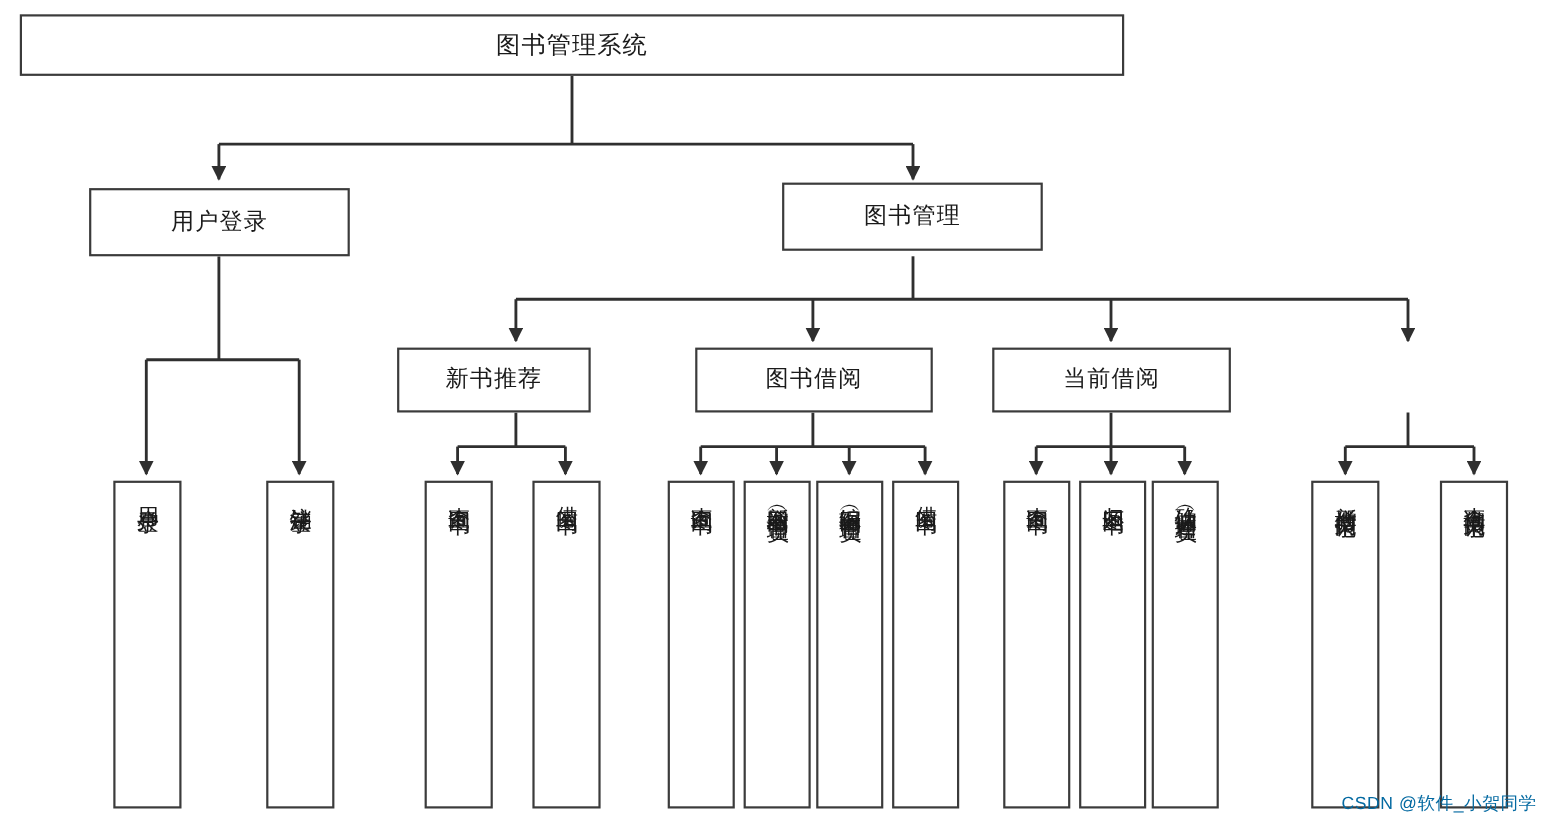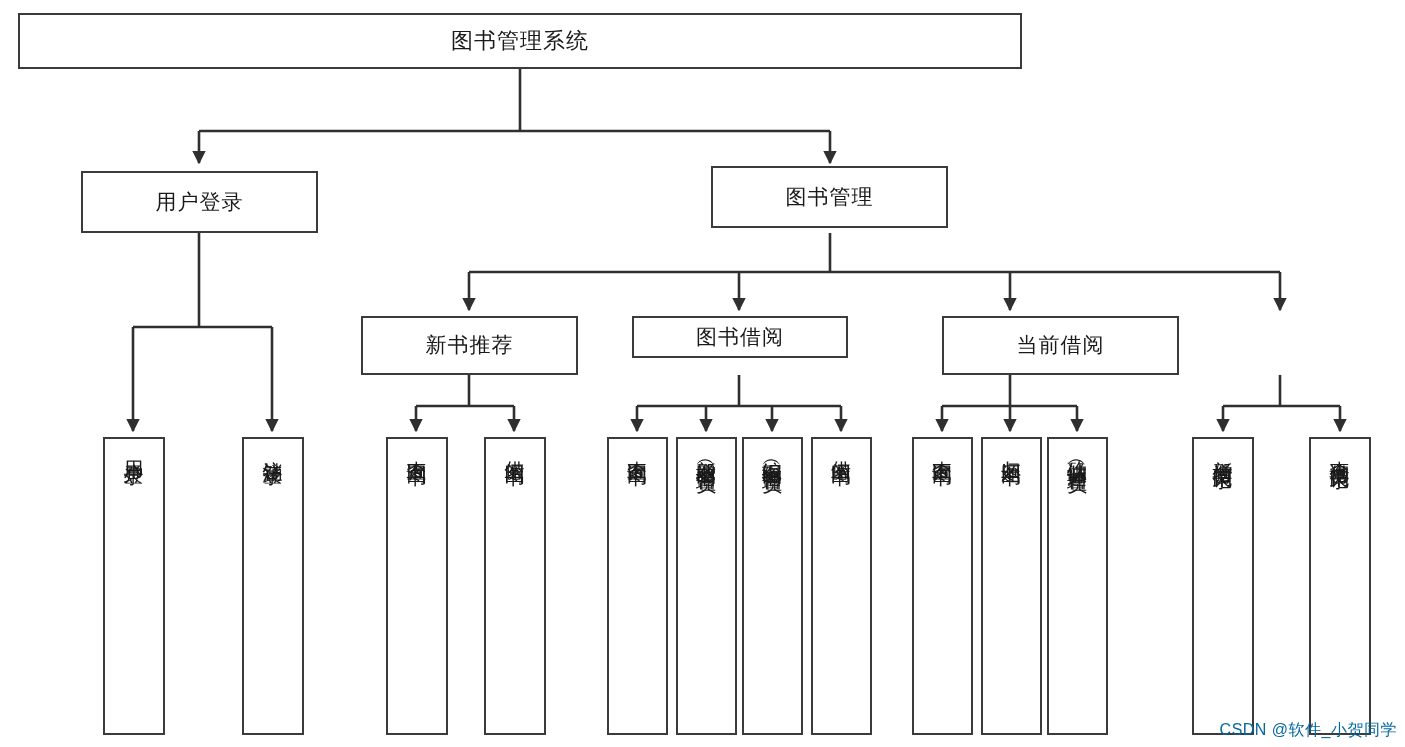--- a/index.html
+++ b/index.html
@@ -129,29 +129,29 @@
   </div>
 
   <div class="node" style="left:81px; top:171px; width:237px; height:62px;">
     <span>用户登录</span>
   </div>
 
   <div class="node" style="left:711px; top:166px; width:237px; height:62px;">
     <span>图书管理</span>
   </div>
 
-  <div class="node" style="left:361px; top:316px; width:217px; height:59px;">
+  <div class="node" style="left:361px; top:316px; width:176px; height:59px;">
     <span>新书推荐</span>
   </div>
 
-  <div class="node" style="left:632px; top:316px; width:216px; height:42px;">
+  <div class="node" style="left:632px; top:316px; width:216px; height:59px;">
     <span>图书借阅</span>
   </div>
 
-  <div class="node" style="left:902px; top:316px; width:237px; height:59px;margin-left:40px;">
+  <div class="node" style="left:902px; top:316px; width:217px; height:59px;">
     <span>当前借阅</span>
   </div>
 
 
   <div class="node leaf" style="left:103px; top:437px; width:62px; height:298px;">
     <span class="vtext">用户登录</span>
   </div>
 
   <div class="node leaf" style="left:242px; top:437px; width:62px; height:298px;">
     <span class="vtext">注销登录</span>

